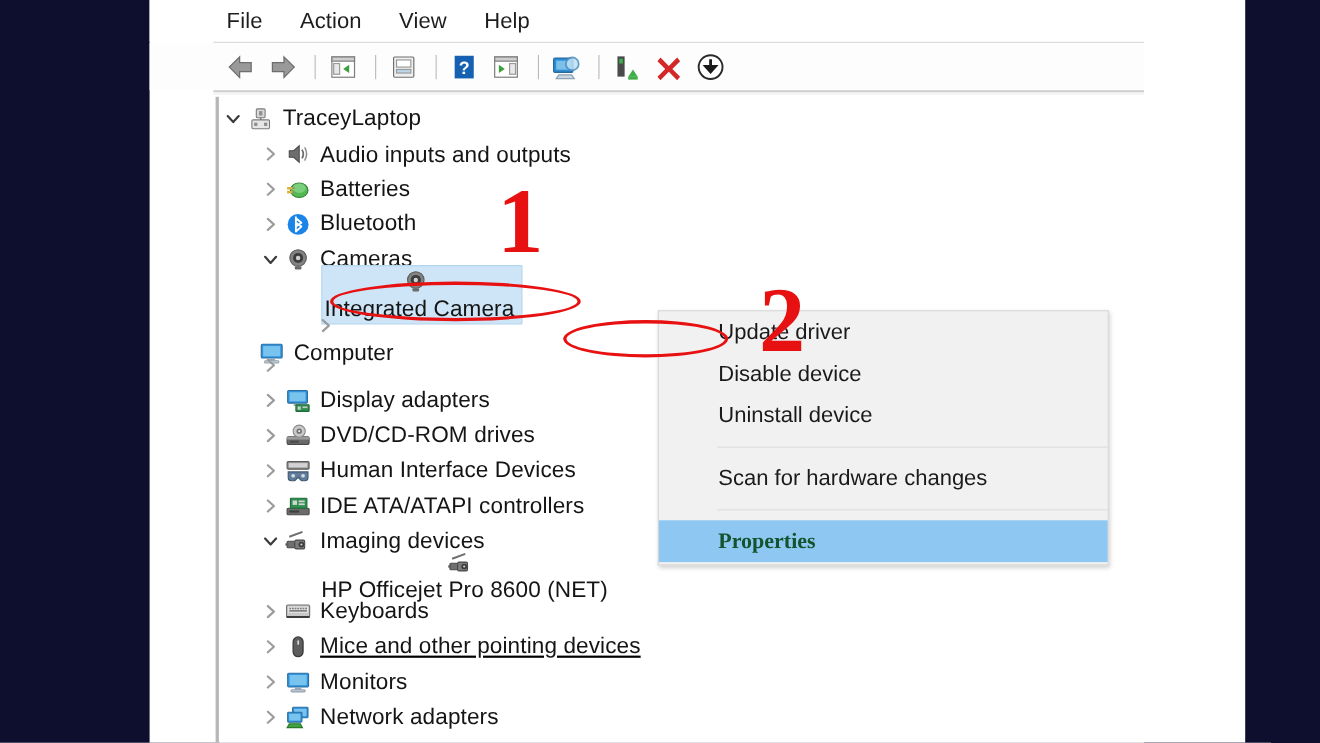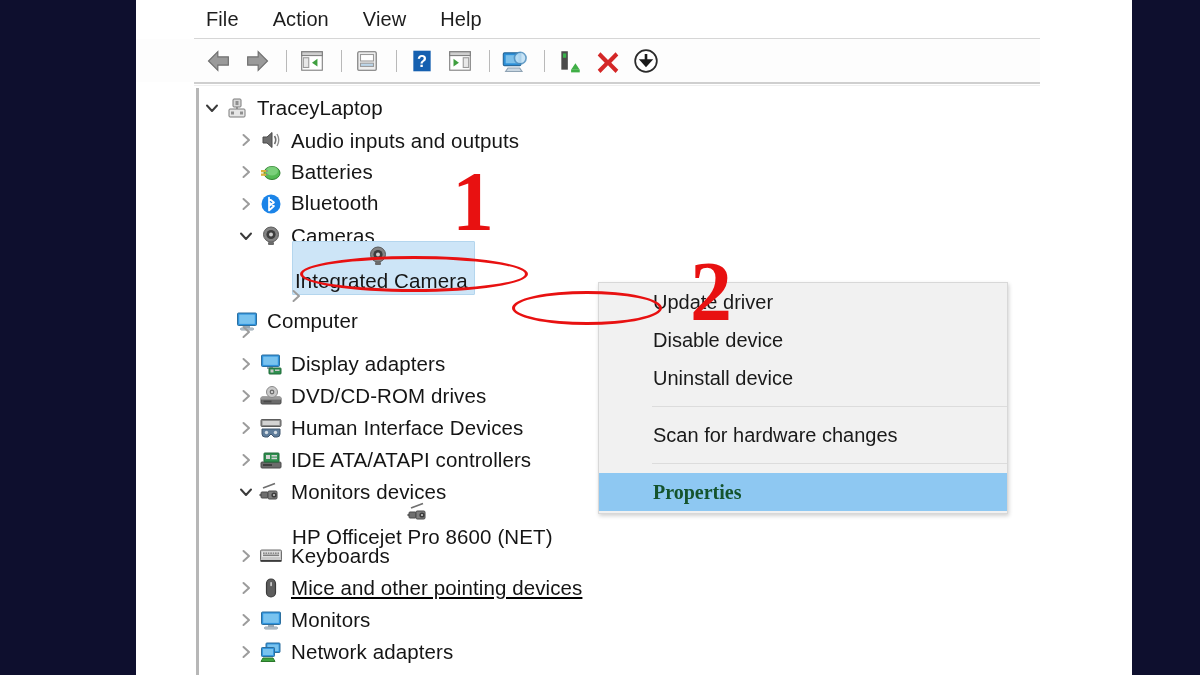--- a/index.html
+++ b/index.html
@@ -437,21 +437,21 @@
             <div class="ico">
               <svg width="24" height="24" viewBox="0 0 24 24">
                 <path d="M4 8 L16 3.5" stroke="#6f6f6f" stroke-width="1.8"></path>
                 <rect x="2" y="12" width="7" height="6" rx="1" fill="#6f6f6f" stroke="#4a4a4a"></rect>
                 <rect x="9" y="11" width="9" height="8" rx="1.2" fill="#7d7d7d" stroke="#4a4a4a"></rect>
                 <circle cx="15" cy="15" r="2.6" fill="#3d3d3d"></circle>
                 <circle cx="15" cy="15" r="1" fill="#d3d3d3"></circle>
                 <rect x="0.5" y="14" width="2.5" height="2" fill="#5a5a5a"></rect>
               </svg>
             </div>
-            <div class="lbl">Monitors devices</div>
+            <div class="lbl">Imaging devices</div>
           </div>
         </div>
         <div class="row" style="top: 416px; left: 68px;">
           <div class="chev"></div>
           <div class="sel-wrap" style="display: flex; align-items: center; flex-direction: column;">
             <div class="ico">
               <svg width="24" height="24" viewBox="0 0 24 24">
                 <path d="M4 8 L16 3.5" stroke="#6f6f6f" stroke-width="1.8"></path>
                 <rect x="2" y="12" width="7" height="6" rx="1" fill="#6f6f6f" stroke="#4a4a4a"></rect>
                 <rect x="9" y="11" width="9" height="8" rx="1.2" fill="#7d7d7d" stroke="#4a4a4a"></rect>

